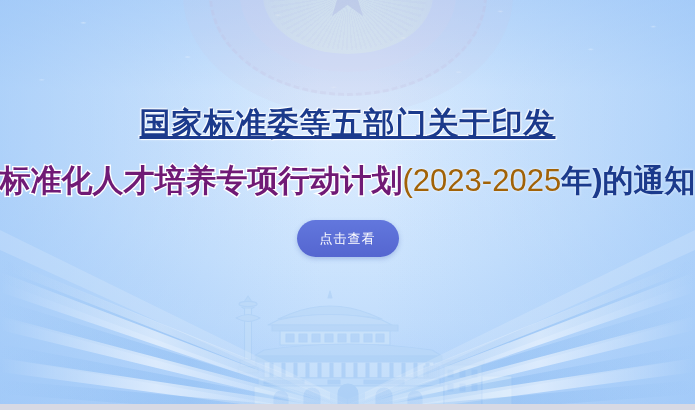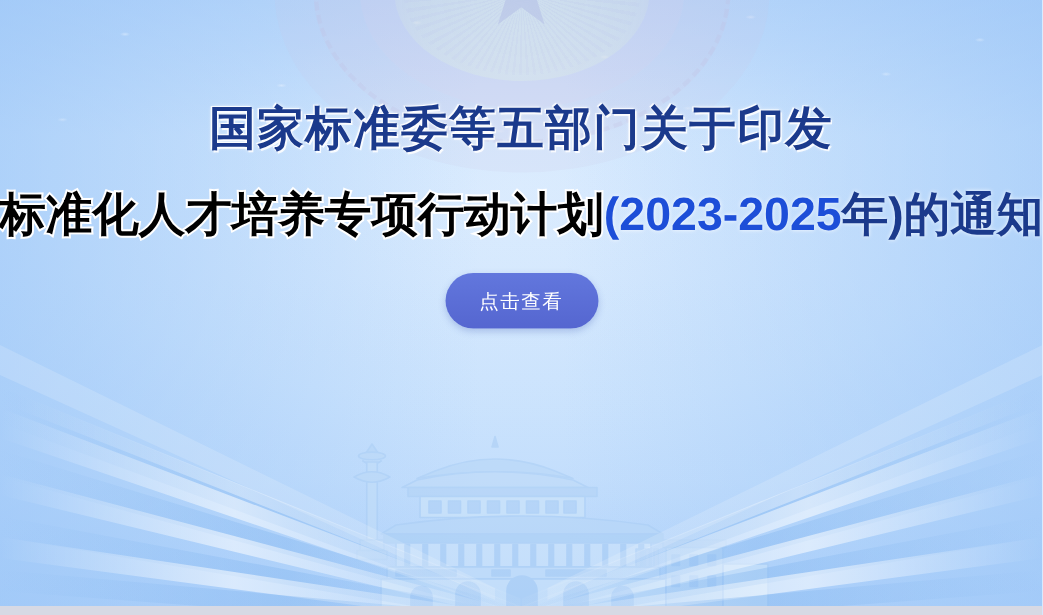--- a/index.html
+++ b/index.html
@@ -141,49 +141,50 @@
 
   
   .content {
     position: absolute;
     inset: 0;
     display: flex;
     flex-direction: column;
     align-items: center;
   }
   .title-line-1 {
-    margin-top: 70px;
+    margin-top: 108px;
     font-size: 31px;
     font-weight: bold;
     letter-spacing: 1px;
     color: #1b3a8c;
     text-shadow:
       0 0 3px rgba(255,255,255,0.95),
       1px 1px 0 rgba(255,255,255,0.85),
       -1px -1px 0 rgba(255,255,255,0.85);
     white-space: nowrap;
     line-height: 1;
+    text-decoration: underline;
   }
   .title-line-2 {
     margin-top: 26px;
     font-size: 31px;
     letter-spacing: 0px;
     white-space: nowrap;
     line-height: 1;
   }
   .t-red {
     font-weight: bold;
-    color: #000000;
+    color: #701a75;
     -webkit-text-stroke: 2.6px #ffffff;
     paint-order: stroke fill;
     text-shadow: 0 0 2px rgba(255,255,255,0.9);
   }
   .t-blue-light {
-    font-weight: bold;
-    color: #1d4ed8;
+    font-weight: normal;
+    color: #a16207;
     text-shadow: 0 0 3px rgba(255,255,255,0.9);
   }
   .t-blue {
     font-weight: bold;
     color: #1b3a8c;
     text-shadow: 0 0 3px rgba(255,255,255,0.9);
   }
 
   .cta-button {
     margin-top: 24px;

